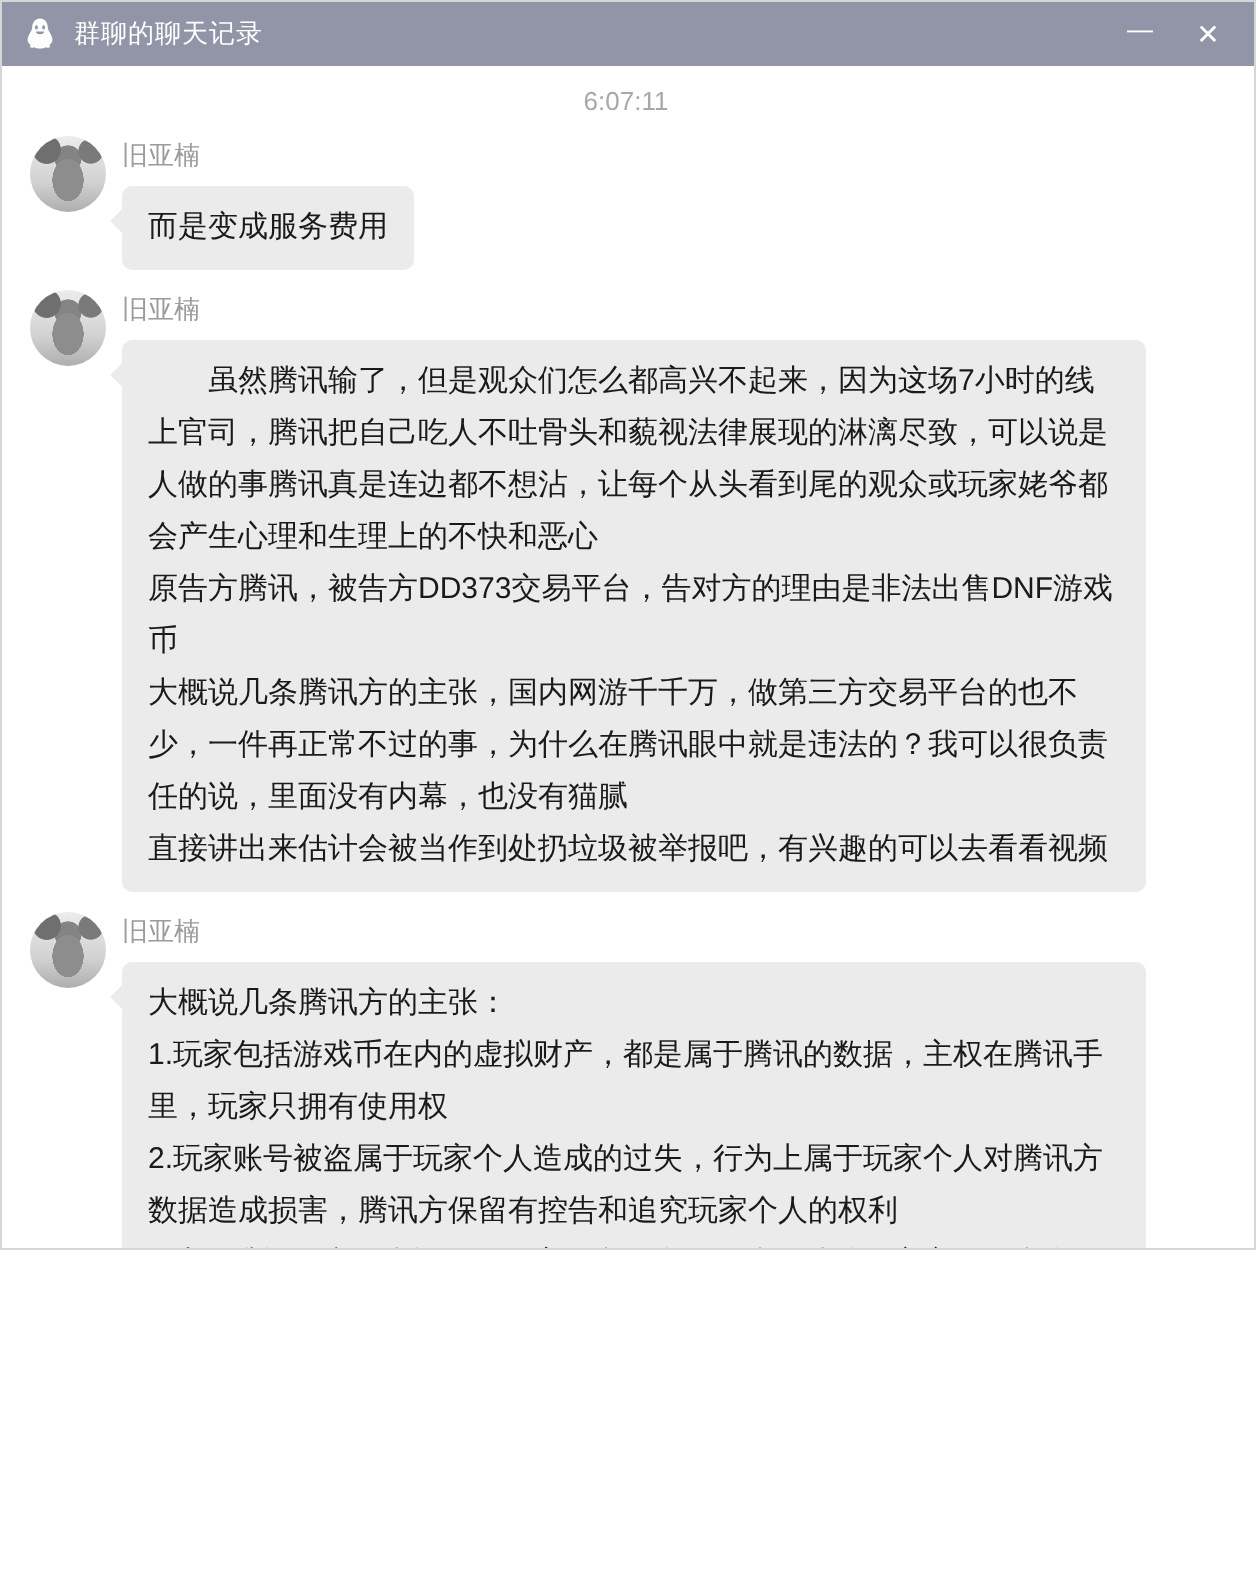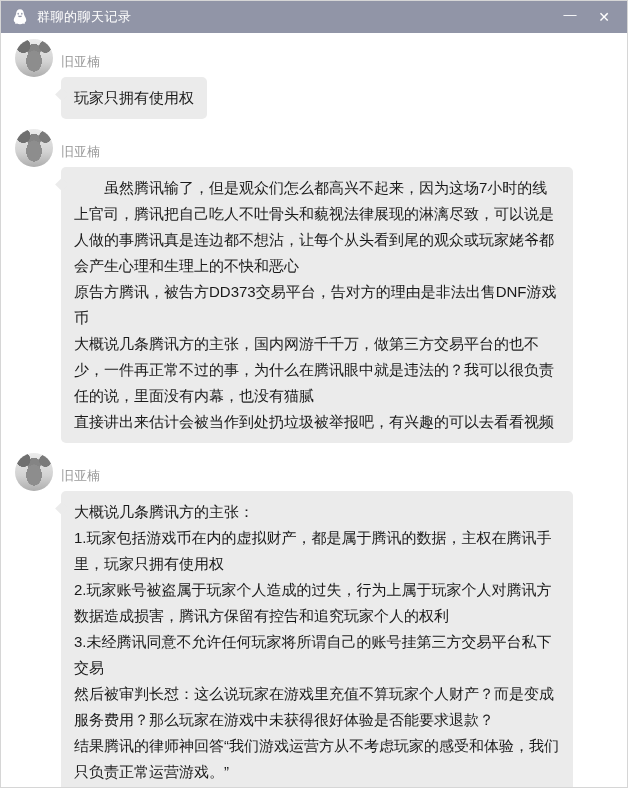--- a/index.html
+++ b/index.html
@@ -1,20 +1,20 @@
 <!DOCTYPE html>
 <html><head>
 <meta charset="utf-8">
 <style>
   * { margin: 0; padding: 0; box-sizing: border-box; }
   html, body { width: 628px; height: 788px; background: #fff; }
   body { font-family: "Liberation Sans", "DejaVu Sans", sans-serif; }
 
   .window {
-    width: 628px; height: 788px;
+    width: 628px; height: 625px;
     border: 1px solid #d6d6d6;
     display: flex; flex-direction: column;
     background: #e5e5e5;
     overflow: hidden;
   }
 
   
   .titlebar {
     height: 32px; flex: 0 0 32px;
     background: #9195a7;
@@ -59,21 +59,21 @@
       radial-gradient(circle at 80% 20%, #7a7a7a 0 14%, rgba(0,0,0,0) 15%),
       radial-gradient(ellipse 34% 46% at 50% 58%, #8d8d8d 0 60%, rgba(0,0,0,0) 61%),
       radial-gradient(circle at 50% 30%, #848484 0 20%, rgba(0,0,0,0) 21%),
       linear-gradient(180deg, #ececec 0%, #d2d2d2 60%, #aeaeae 100%);
     cursor: pointer;
   }
   .msg-body { min-width: 0; }
   .sender {
     color: #9b9b9b;
     font-size: 13px;
-    margin: 14px 0 6px;
+    margin: 1px 0 6px;
   }
   .bubble-row { position: relative; }
   .bubble {
     position: relative;
     display: inline-block;
     background: #ebebeb;
     border-radius: 5px;
     padding: 8px 13px;
     max-width: 512px;
     font-size: 15px;
@@ -107,26 +107,27 @@
     </span>
     <span class="window-title">群聊的聊天记录</span>
     <div class="controls">
       <button class="ctrl min">—</button>
       <button class="ctrl close">✕</button>
     </div>
   </div>
 
   <div class="chat">
 
+    <div class="timestamp">6:07:11</div>
 
     <div class="message">
       <div class="avatar"></div>
       <div class="msg-body">
         <div class="sender">旧亚楠</div>
-        <div class="bubble-row"><div class="bubble">玩家只拥有使用权</div></div>
+        <div class="bubble-row"><div class="bubble">而是变成服务费用</div></div>
       </div>
     </div>
 
     <div class="message">
       <div class="avatar"></div>
       <div class="msg-body">
         <div class="sender">旧亚楠</div>
         <div class="bubble-row"><div class="bubble">　　虽然腾讯输了，但是观众们怎么都高兴不起来，因为这场7小时的线上官司，腾讯把自己吃人不吐骨头和藐视法律展现的淋漓尽致，可以说是人做的事腾讯真是连边都不想沾，让每个从头看到尾的观众或玩家姥爷都会产生心理和生理上的不快和恶心
 原告方腾讯，被告方DD373交易平台，告对方的理由是非法出售DNF游戏币
 大概说几条腾讯方的主张，国内网游千千万，做第三方交易平台的也不少，一件再正常不过的事，为什么在腾讯眼中就是违法的？我可以很负责任的说，里面没有内幕，也没有猫腻

